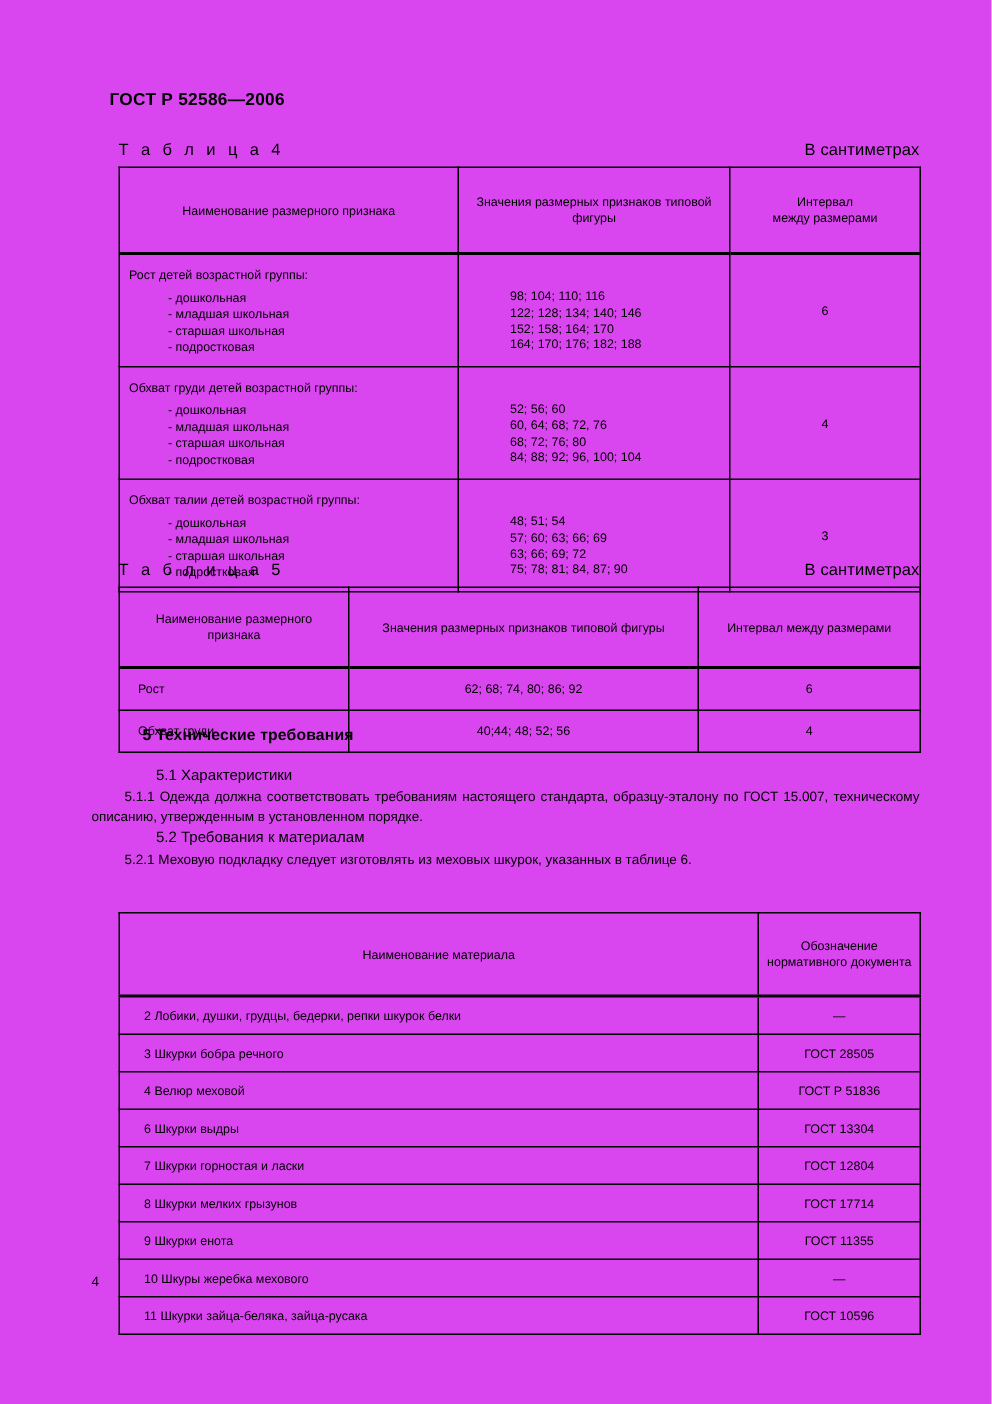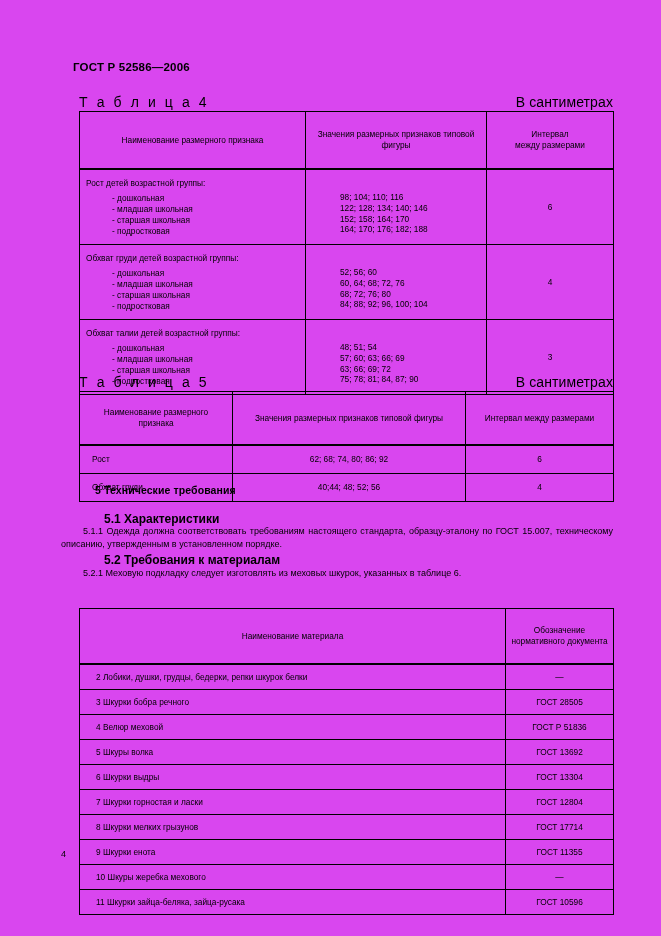--- a/index.html
+++ b/index.html
@@ -32,21 +32,21 @@
   }
 
   
   .cap-row {
     position: absolute;
     left: 79px;
     width: 534px;
     display: flex;
     justify-content: space-between;
     align-items: baseline;
-    font-size: 14px;
+    font-size: 11px;
   }
   .cap-label {
     letter-spacing: 2.6px;
   }
   .cap-units {
     letter-spacing: 0.1px;
   }
 
   
   table.gost {
@@ -83,22 +83,22 @@
 
   
   .sec-h1 {
     position: absolute;
     font-size: 10.5px;
     font-weight: bold;
     letter-spacing: 0.1px;
   }
   .sec-h2 {
     position: absolute;
-    font-size: 12px;
-    font-weight: bold;
+    font-size: 10px;
+    font-weight: normal;
   }
   .para {
     position: absolute;
     font-size: 9px;
     line-height: 1.42;
     text-align: justify;
   }
   .para .ind { padding-left: 22px; }
 
   .page-num {
@@ -271,24 +271,20 @@
       </tr>
       <tr>
         <td class="c-left" style="height:16px; padding-left:16px;">3  Шкурки бобра речного</td>
         <td class="c-center">ГОСТ  28505</td>
       </tr>
       <tr>
         <td class="c-left" style="height:16px; padding-left:16px;">4  Велюр меховой</td>
         <td class="c-center">ГОСТ  Р 51836</td>
       </tr>
       <tr>
-        <td class="c-left" style="height:16px; padding-left:16px;">5  Шкуры волка</td>
-        <td class="c-center">ГОСТ  13692</td>
-      </tr>
-      <tr>
         <td class="c-left" style="height:16px; padding-left:16px;">6  Шкурки выдры</td>
         <td class="c-center">ГОСТ  13304</td>
       </tr>
       <tr>
         <td class="c-left" style="height:16px; padding-left:16px;">7  Шкурки горностая и ласки</td>
         <td class="c-center">ГОСТ  12804</td>
       </tr>
       <tr>
         <td class="c-left" style="height:16px; padding-left:16px;">8  Шкурки мелких грызунов</td>
         <td class="c-center">ГОСТ  17714</td>

